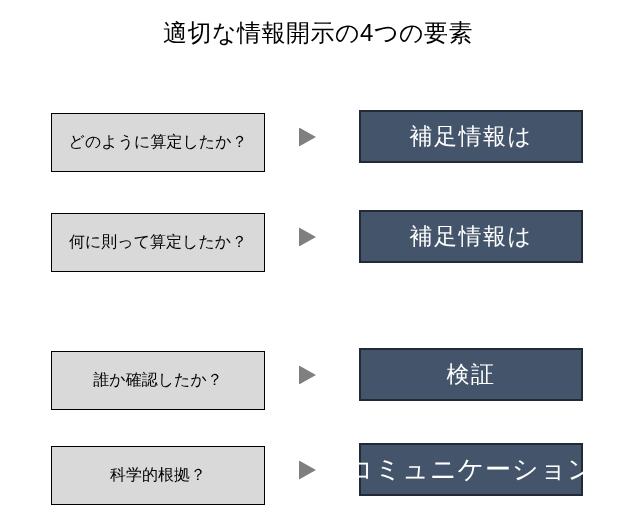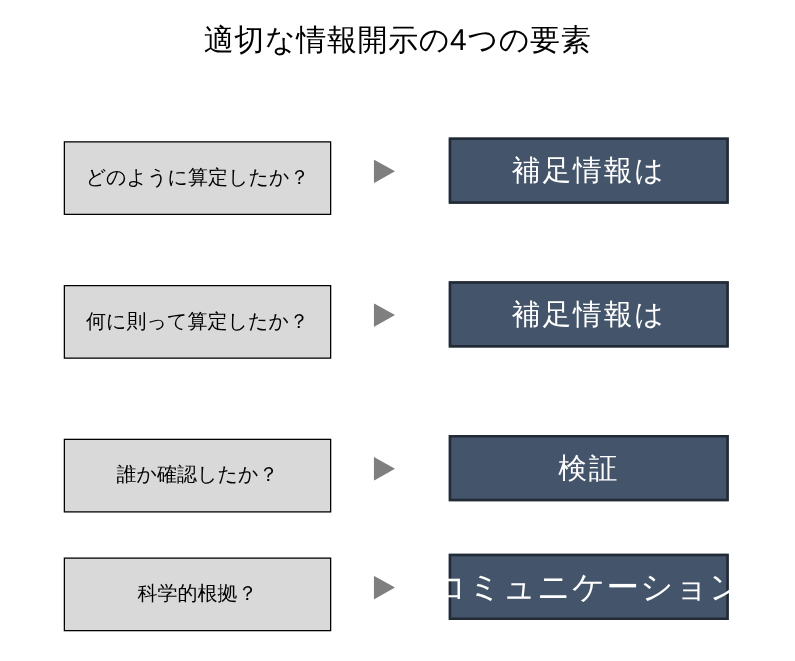--- a/index.html
+++ b/index.html
@@ -27,21 +27,21 @@
     color: var(--title-text, #000000);
     white-space: nowrap;
   }
   .row {
     position: absolute;
     left: 0;
     width: 100%;
     height: 53px;
   }
   .r0 { top: 110px; }
-  .r1 { top: 225px; text-align: right; }
+  .r1 { top: 210px; text-align: right; }
   .r2 { top: 348px; }
   .r3 { top: 443px; }
   .qbox {
     position: absolute;
     left: 51px;
     top: 3px;
     width: 214px;
     height: 59px;
     box-sizing: border-box;
     background: var(--question-box-bg, #d9d9d9);

